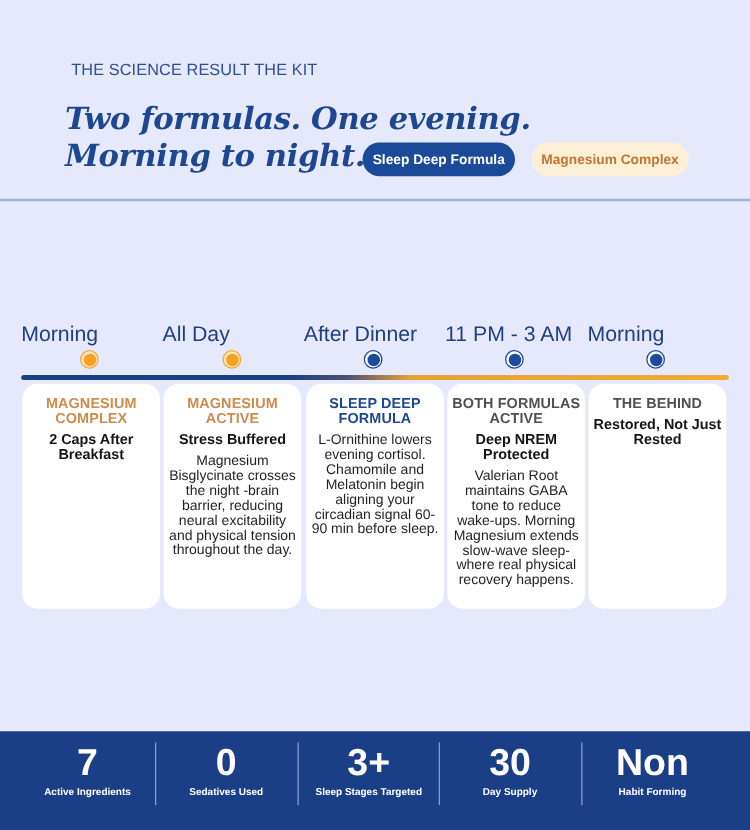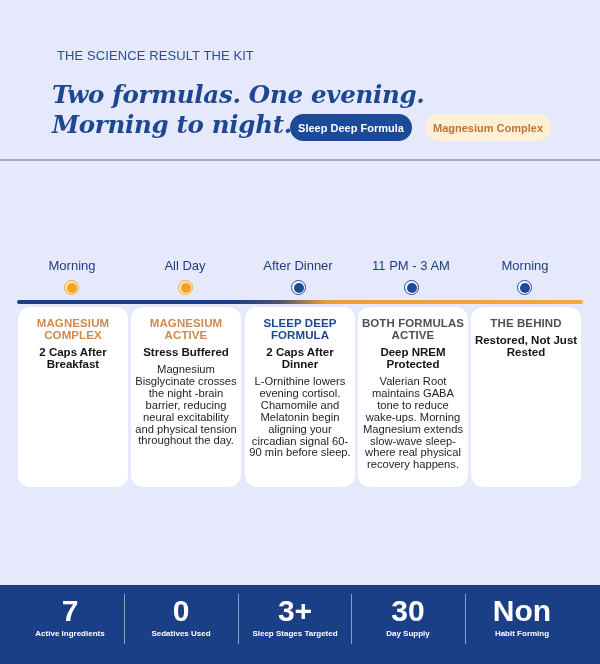--- a/index.html
+++ b/index.html
@@ -29,22 +29,22 @@
     .pill-sleep { left: 290px; width: 122px; background: #1b4a99; color: #ffffff; }
     .pill-mag { left: 425px; width: 126px; background: #fdf0d6; color: #c17434; }
     .divider {
       position: absolute; left: 0; top: 159px; width: 600px; height: 2px;
       background: #9fb0cc;
     }
     .timeline-labels {
       position: absolute; top: 258px; left: 0; width: 600px; height: 16px;
     }
     .tl-label {
-      position: absolute; width: 110px; text-align: center;
-      font-size: 13px; color: #1e3f80;
+      position: absolute; width: 110px; 
+      font-size: 17px; color: #1e3f80;
     }
     .tl-dot {
       position: absolute; top: 280px; width: 15px; height: 15px; border-radius: 50%;
       display: flex; align-items: center; justify-content: center;
     }
     .tl-dot .inner { width: 10px; height: 10px; border-radius: 50%; }
     .dot-gold { border: 1.5px solid #f2a93a; background: #fde7c2; }
     .dot-gold .inner { background: #f5a223; }
     .dot-blue { border: 1.5px solid #1d4a99; background: #ffffff; }
     .dot-blue .inner { background: #1d4a99; }
@@ -134,21 +134,20 @@
     <div class="card-title t-gold">MAGNESIUM COMPLEX</div>
     <div class="card-sub">2 Caps After Breakfast</div>
   </div>
   <div class="card" style="left:131px">
     <div class="card-title t-gold">MAGNESIUM ACTIVE</div>
     <div class="card-sub">Stress Buffered</div>
     <div class="card-body">Magnesium Bisglycinate crosses the night -brain barrier, reducing neural excitability and physical tension throughout the day.</div>
   </div>
   <div class="card" style="left:245px">
     <div class="card-title t-blue">SLEEP DEEP FORMULA</div>
-    <div class="card-sub">2 Caps After Dinner</div>
     <div class="card-body">L-Ornithine lowers evening cortisol. Chamomile and Melatonin begin aligning your circadian signal 60- 90 min before sleep.</div>
   </div>
   <div class="card" style="left:358px">
     <div class="card-title t-gray">BOTH FORMULAS ACTIVE</div>
     <div class="card-sub">Deep NREM Protected</div>
     <div class="card-body">Valerian Root maintains GABA tone to reduce wake-ups. Morning Magnesium extends slow-wave sleep- where real physical recovery happens.</div>
   </div>
   <div class="card" style="left:471px">
     <div class="card-title t-gray">THE BEHIND</div>
     <div class="card-sub">Restored, Not Just Rested</div>

